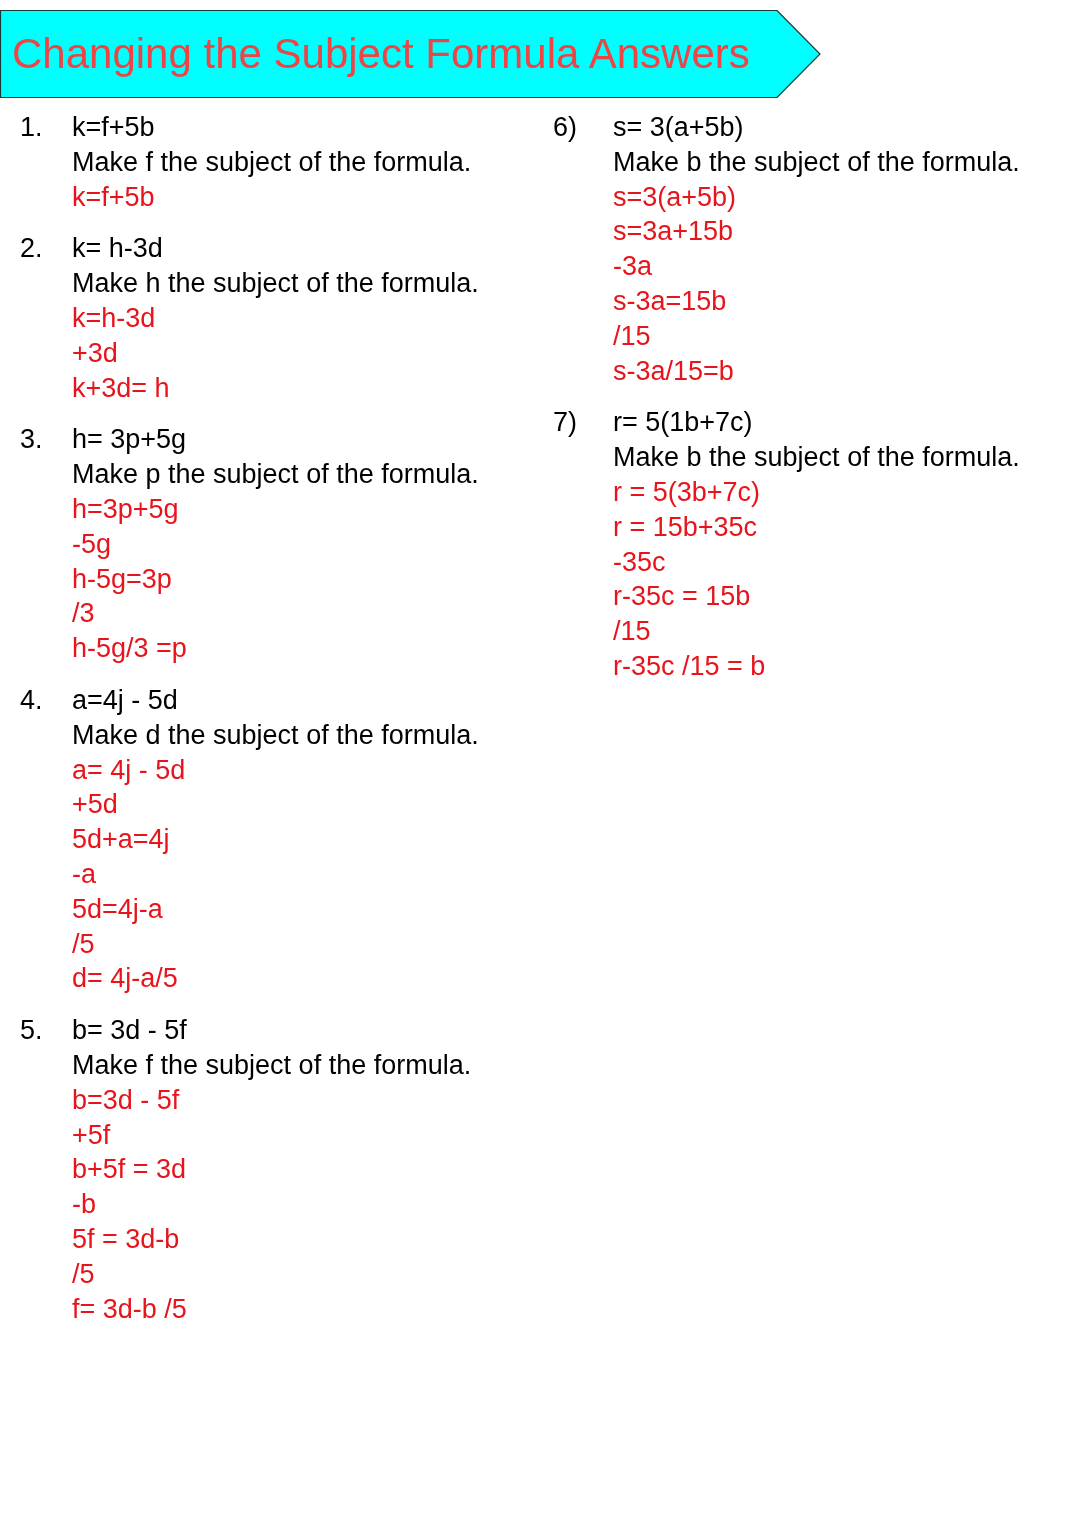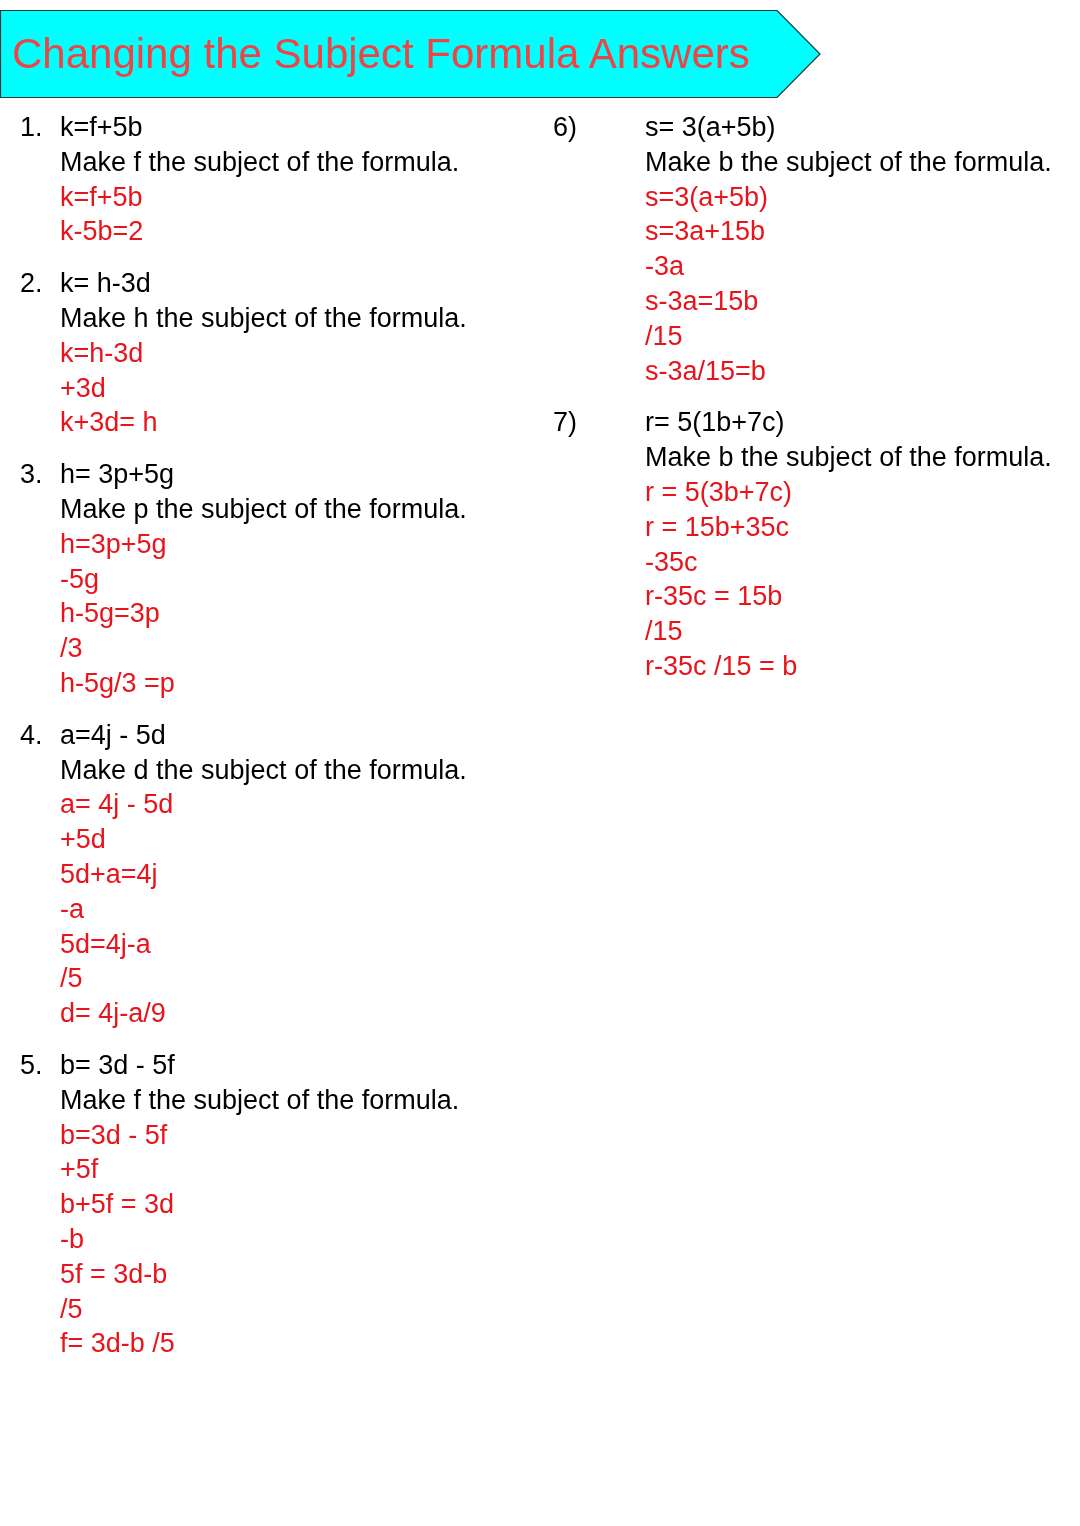--- a/index.html
+++ b/index.html
@@ -47,23 +47,23 @@
       font-size: 27px;
       line-height: 34.8px;
     }
     .q-number {
       position: absolute;
       left: 0;
       top: 0;
       white-space: nowrap;
     }
     .q-body {
-      margin-left: 40px;
+      margin-left: 52px;
     }
-    .col-right .q-body { margin-left: 92px; }
+    .col-right .q-body { margin-left: 60px; }
     .q-line {
       display: block;
       white-space: nowrap;
     }
     .q-step {
       display: block;
       white-space: nowrap;
       color: #e8141c;
     }
     .gap { height: 17px; }
@@ -79,21 +79,20 @@
 </div>
 
 <div class="column col-left">
 
   <div class="question">
     <span class="q-number">1.</span>
     <div class="q-body">
       <span class="q-line">k=f+5b</span>
       <span class="q-line">Make f the subject of the formula.</span>
       <span class="q-step">k=f+5b</span>
-      <span class="q-step">k-5b=2</span>
     </div>
   </div>
   <div class="gap"></div>
 
   <div class="question">
     <span class="q-number">2.</span>
     <div class="q-body">
       <span class="q-line">k= h-3d</span>
       <span class="q-line">Make h the subject of the formula.</span>
       <span class="q-step">k=h-3d</span>
@@ -121,21 +120,21 @@
     <span class="q-number">4.</span>
     <div class="q-body">
       <span class="q-line">a=4j - 5d</span>
       <span class="q-line">Make d the subject of the formula.</span>
       <span class="q-step">a= 4j - 5d</span>
       <span class="q-step">+5d</span>
       <span class="q-step">5d+a=4j</span>
       <span class="q-step">-a</span>
       <span class="q-step">5d=4j-a</span>
       <span class="q-step">/5</span>
-      <span class="q-step">d= 4j-a/9</span>
+      <span class="q-step">d= 4j-a/5</span>
     </div>
   </div>
   <div class="gap"></div>
 
   <div class="question">
     <span class="q-number">5.</span>
     <div class="q-body">
       <span class="q-line">b= 3d - 5f</span>
       <span class="q-line">Make f the subject of the formula.</span>
       <span class="q-step">b=3d - 5f</span>

